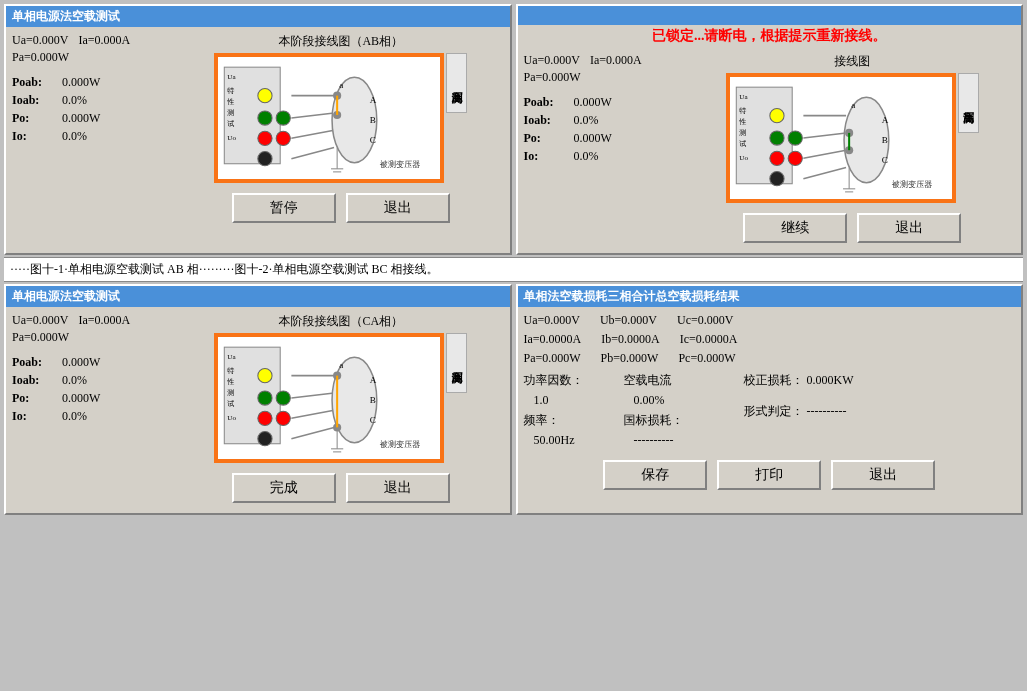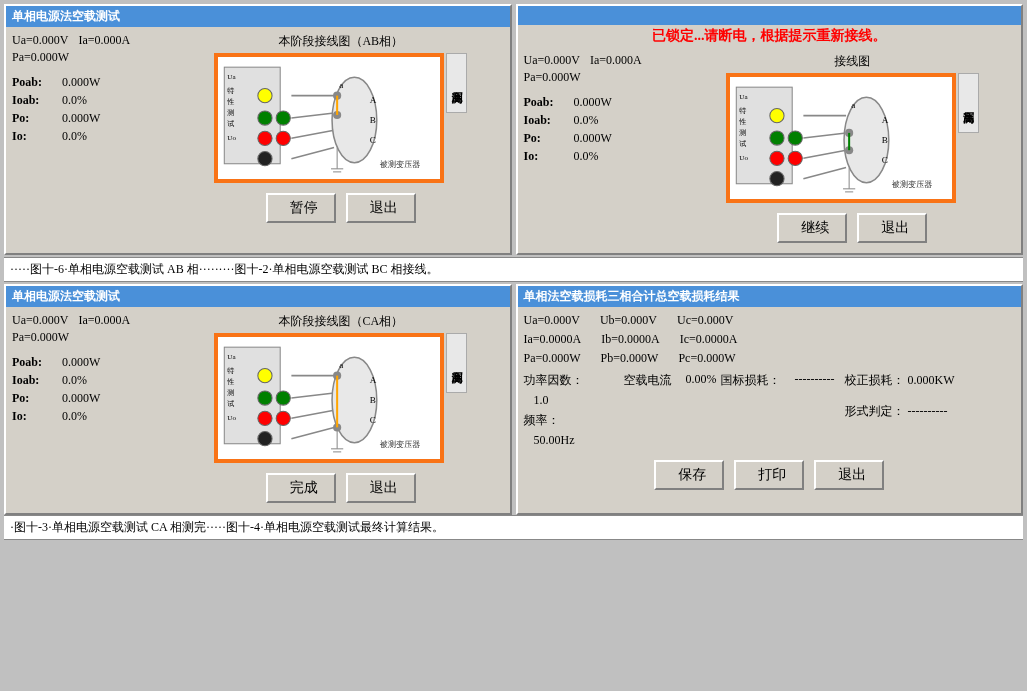--- a/index.html
+++ b/index.html
@@ -110,21 +110,21 @@
       padding: 4px;
     }
 
     .btn {
       background: #d4d0c8;
       border: 2px solid;
       border-top-color: #ffffff;
       border-left-color: #ffffff;
       border-right-color: #808080;
       border-bottom-color: #808080;
-      padding: 4px 16px;
+      padding: 4px 36px;
       font-size: 14px;
       font-family: SimSun, '宋体', serif;
       cursor: pointer;
       min-width: 70px;
       text-align: right;
     }
 
     
     .separator-row {
       background: white;
@@ -377,21 +377,21 @@
             </div>
           </div>
         </div>
       </div>
 
     </div>
 
   </div>
 
   <div class="separator-row">
-    <span>·····图十-6·单相电源空载测试 AB 相·········图十-2·单相电源空载测试 BC 相接线。</span>
+    <span>·····图十-1·单相电源空载测试 AB 相·········图十-2·单相电源空载测试 BC 相接线。</span>
   </div>
 
   <div class="bottom-row">
 
     <div class="panel">
       <div class="panel-title-bar">单相电源法空载测试</div>
       <div class="panel-content">
         <div class="panel-left">
           <div class="measurement-row">
             <span>Ua=0.000V</span>
@@ -498,21 +498,21 @@
               <span>1.0</span>
             </div>
             <div>
               <span>频率：</span>
             </div>
             <div style="padding-left:10px;">
               <span>50.00Hz</span>
             </div>
           </div>
 
-          <div style="display:flex; flex-direction:row; gap:4px; min-width:110px;">
+          <div style="display:flex; flex-direction:column; gap:4px; min-width:110px;">
             <div>
               <span>空载电流</span>
             </div>
             <div style="padding-left:10px;">
               <span>0.00%</span>
             </div>
             <div>
               <span>国标损耗：</span>
             </div>
             <div style="padding-left:10px;">
@@ -535,17 +535,14 @@
         <div class="button-row" style="margin-top:8px;">
           <button class="btn">保存</button>
           <button class="btn">打印</button>
           <button class="btn">退出</button>
         </div>
       </div>
     </div>
 
   </div>
 
-  <div class="separator-row">
-    <span>·图十-3·单相电源空载测试 CA 相测完·····图十-4·单相电源空载测试最终计算结果。</span>
-  </div>
 
 </div>
 
 </body></html>

